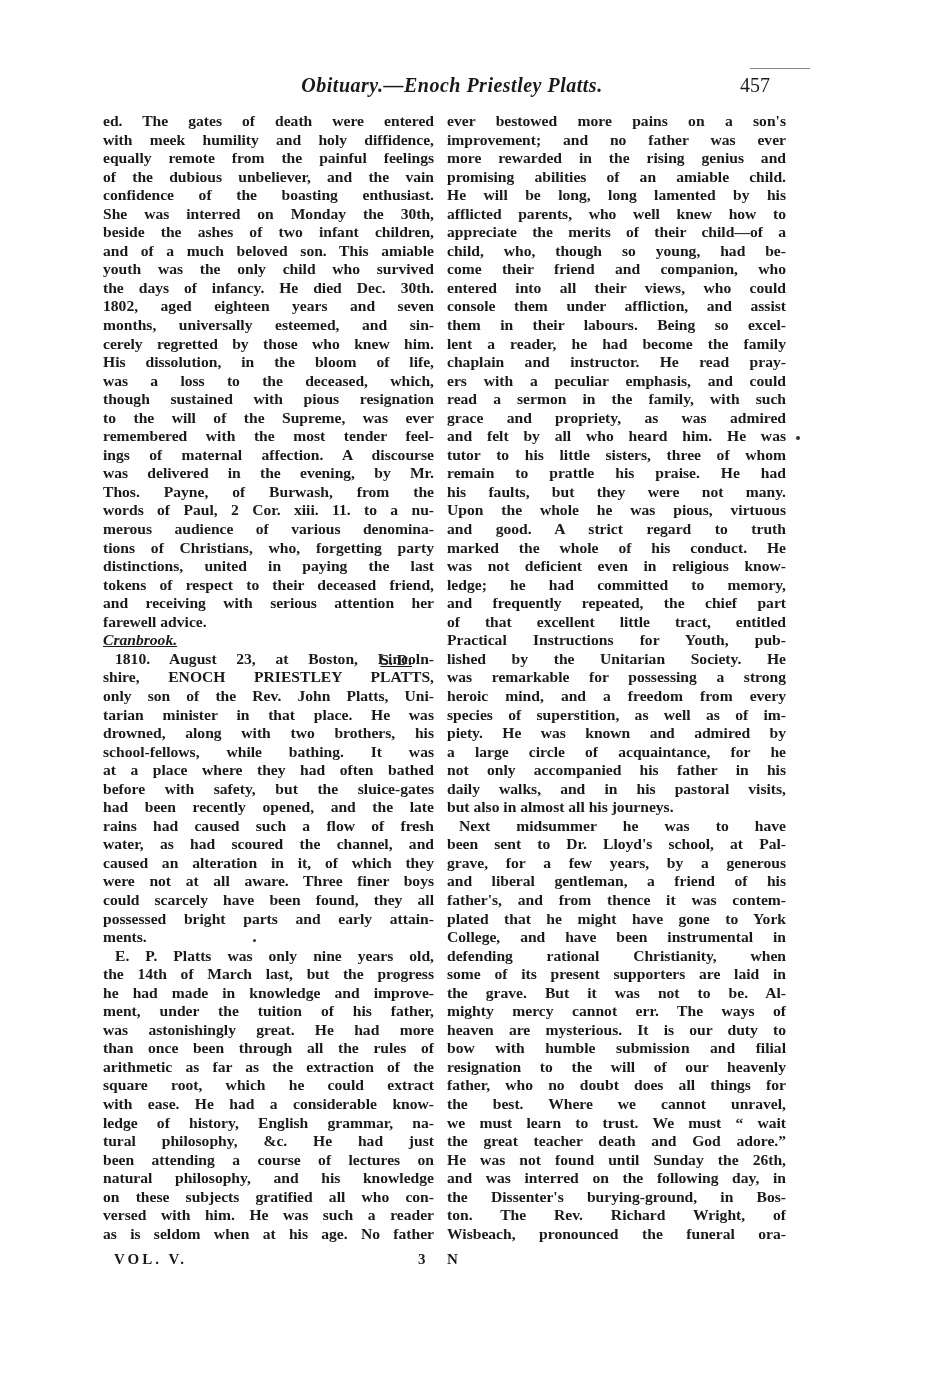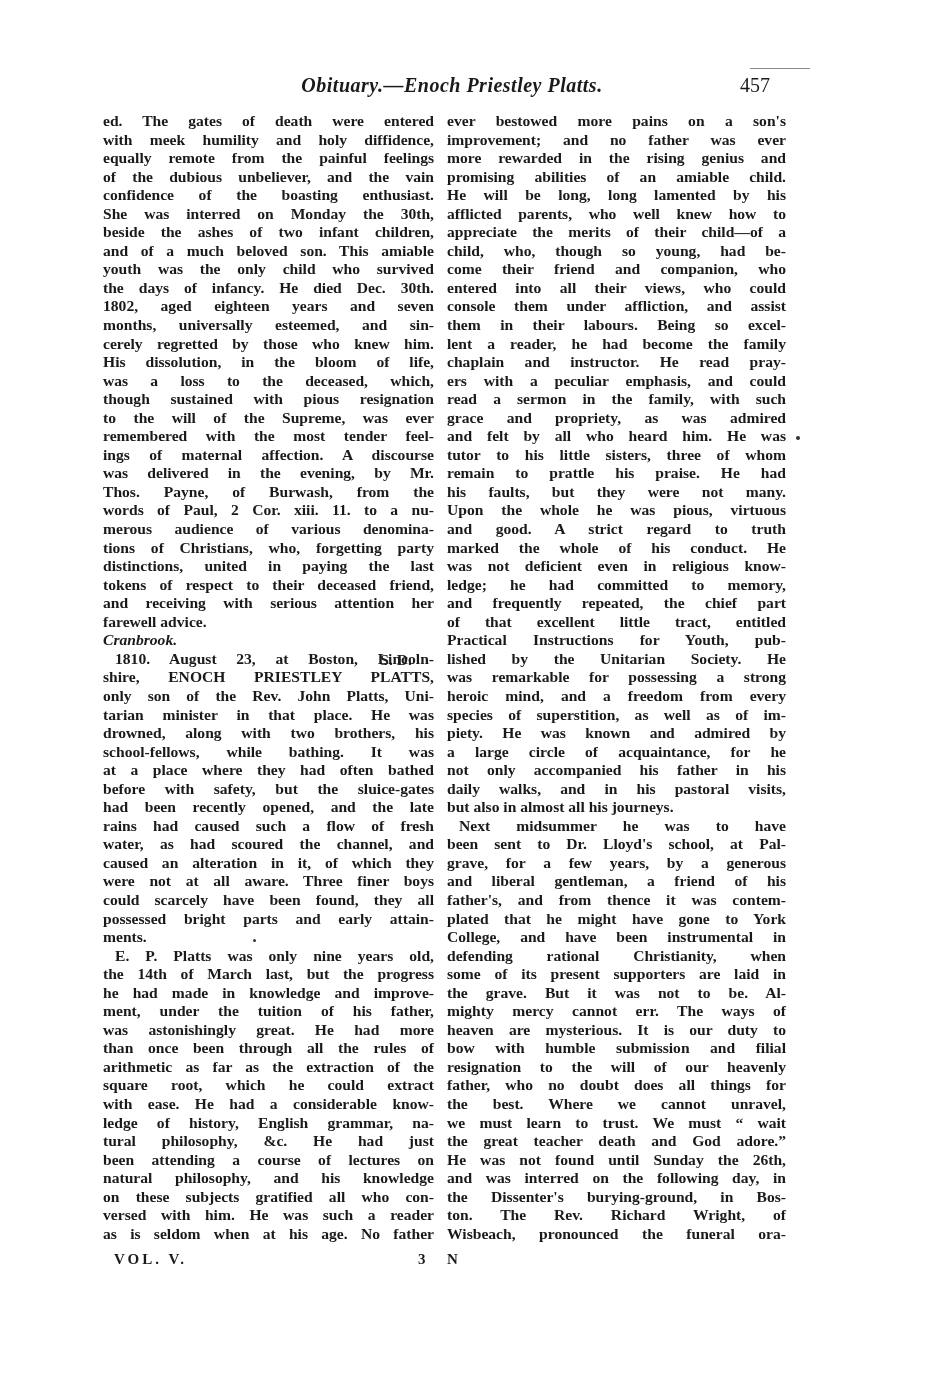--- a/index.html
+++ b/index.html
@@ -28,21 +28,21 @@
   }
   .col-left { left: 103px; width: 331px; }
   .col-right { left: 447px; width: 339px; }
   .line {
     display: block; white-space: nowrap; height: 18.55px;
     text-align: justify; text-align-last: justify;
     font-weight: 600;
   }
   .line.last { text-align-last: left; }
   .line.indent { padding-left: 12px; }
-  .line.sig { display: flex; justify-content: space-between; text-align-last: auto; }
+  .line.sig { display: flex; justify-content: space-between; text-align-last: auto; text-decoration: underline; }
   .sig-place { font-style: italic; font-weight: bold; }
   .sig-initials { padding-right: 22px; margin-top: 20px; }
   .footer {
     position: absolute; top: 1251px; left: 0; width: 765px; height: 22px;
     font-size: 15px; font-weight: bold;
   }
   .footer-vol { position: absolute; left: 114px; letter-spacing: 3px; font-variant: small-caps; }
   .footer-sig { position: absolute; left: 418px; }
   .footer-n { position: absolute; left: 447px; }
   .stray-dot {

